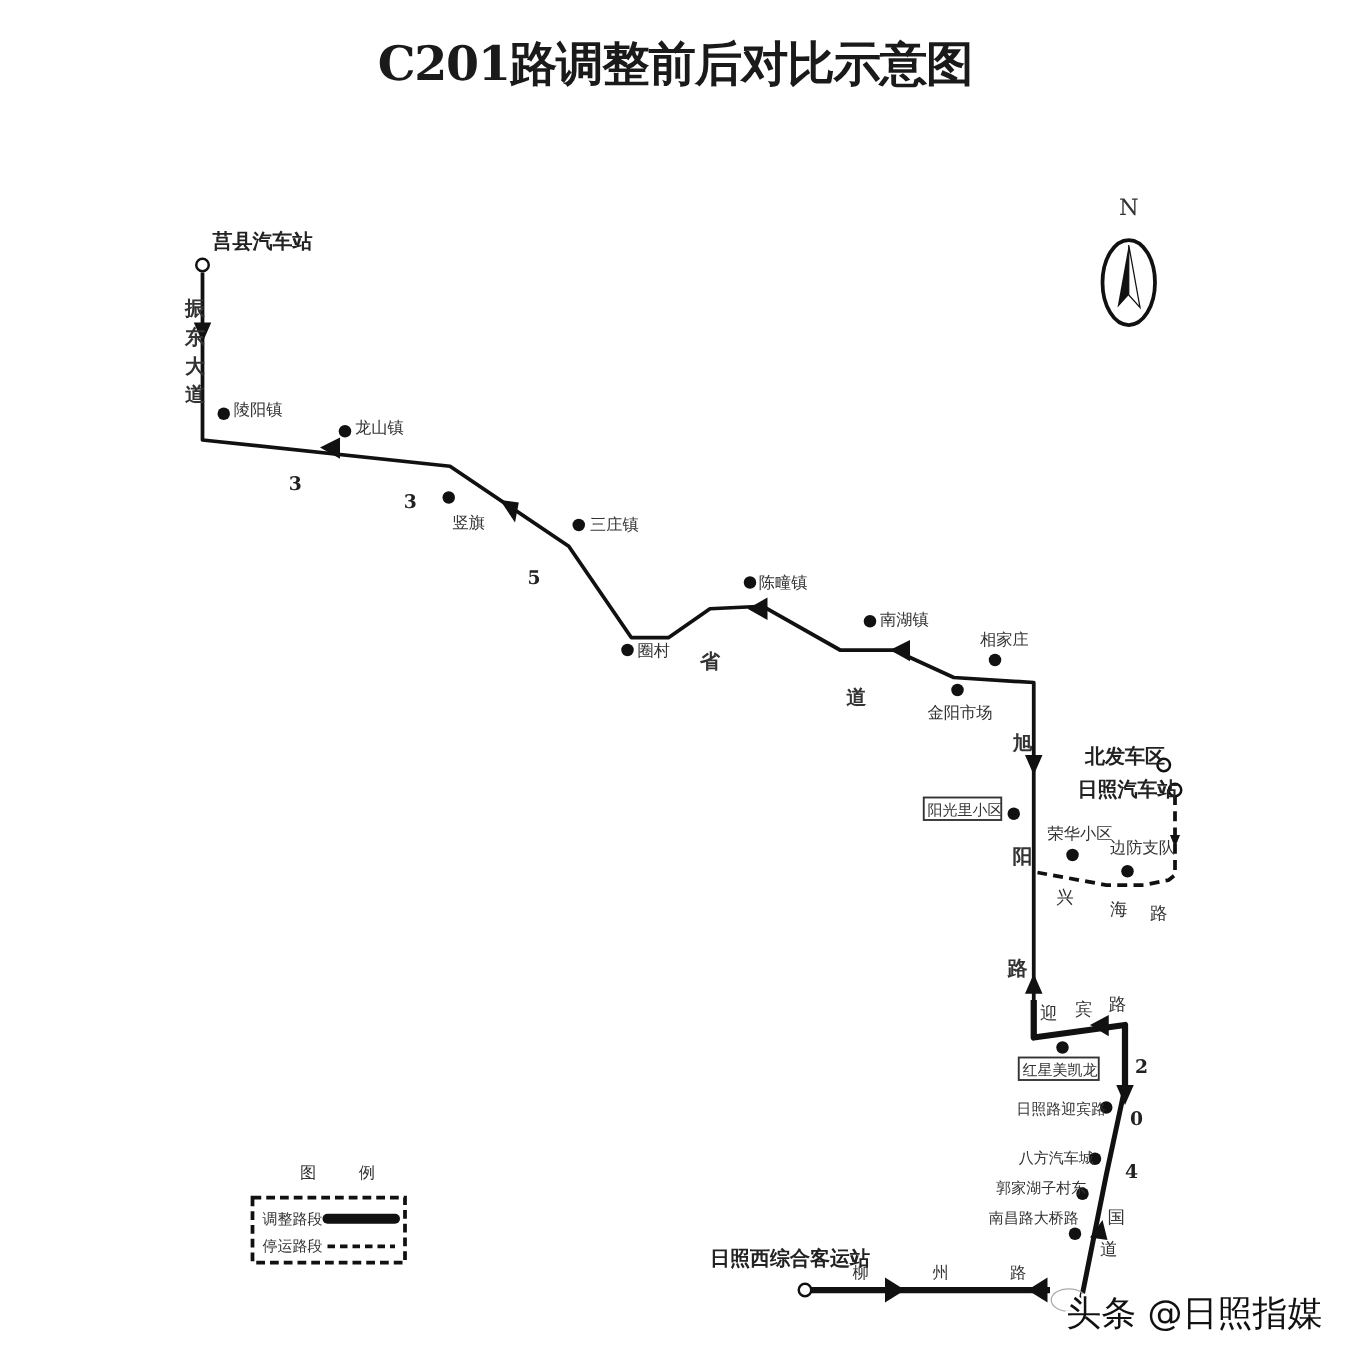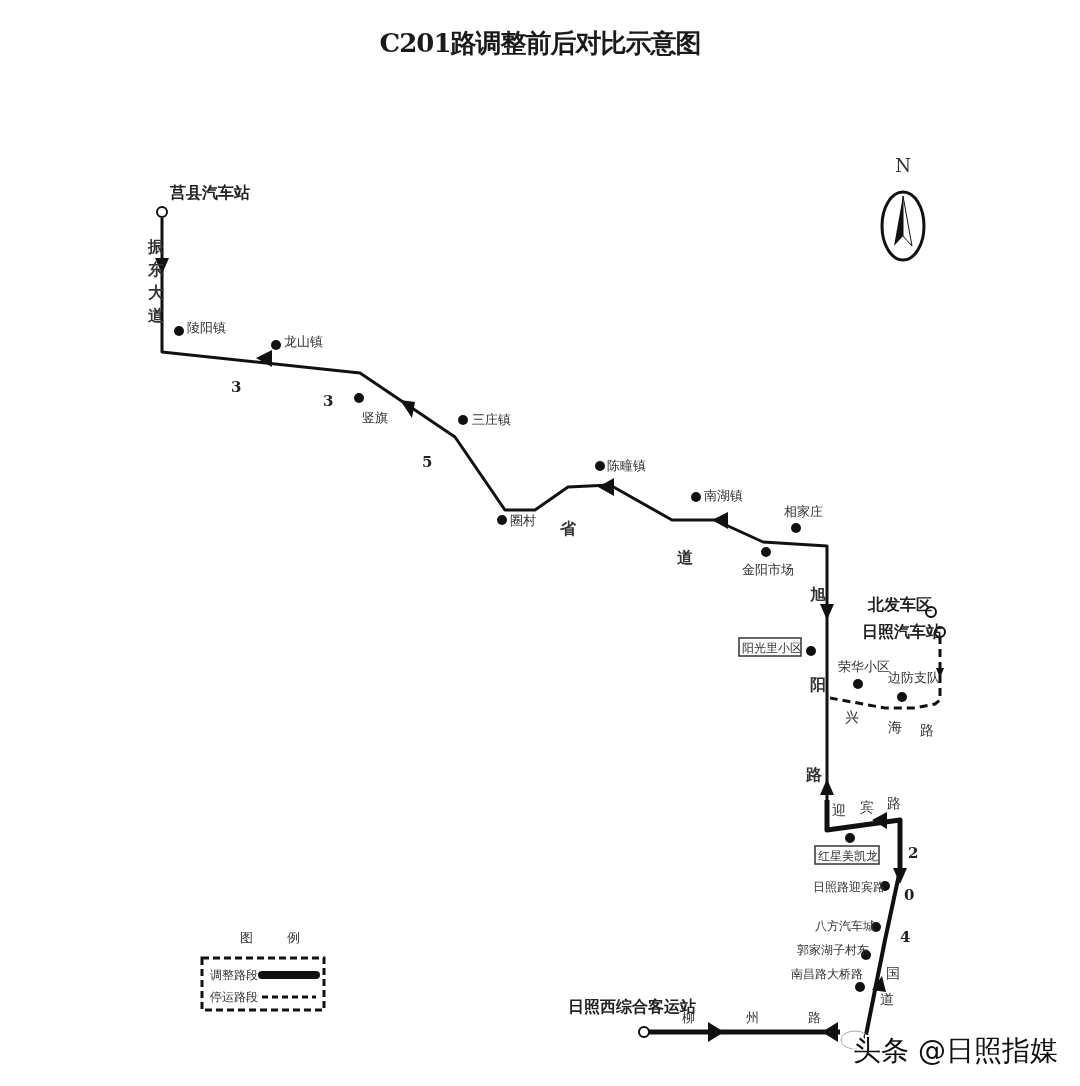--- a/index.html
+++ b/index.html
@@ -1,19 +1,19 @@
 <!DOCTYPE html>
 <html><head>
   <meta charset="utf-8">
   <style>
     html, body { margin: 0; padding: 0; background: #ffffff; }
     body { width: 1080px; height: 1086px; position: relative; overflow: hidden;
            font-family: "DejaVu Serif", "Liberation Serif", serif; color: #222; }
     #map-title { position: absolute; left: 0; top: 26px; width: 1080px; text-align: center;
-                 font-size: 26px; font-weight: bold; letter-spacing: -1px; color: #1a1a1a;
+                 font-size: 38px; font-weight: bold; letter-spacing: -1px; color: #1a1a1a;
                  font-family: "DejaVu Serif", "Liberation Serif", serif; }
     svg { position: absolute; left: 0; top: 0; }
     .lbl { font-family: "DejaVu Serif", "Liberation Serif", serif; fill: #333; font-size: 13px; }
     .lbl-lg { font-size: 16px; fill: #222; font-weight: bold; }
     .road { font-family: "DejaVu Serif", serif; fill: #333; font-size: 16px; font-weight: bold; }
     .num { font-family: "DejaVu Serif", serif; fill: #222; font-size: 15px; font-weight: bold; }
     .wm { font-family: "DejaVu Sans", sans-serif; fill: #111; font-size: 28px;
           stroke: #fff; stroke-width: 4px; paint-order: stroke; }
   </style>
 </head>

